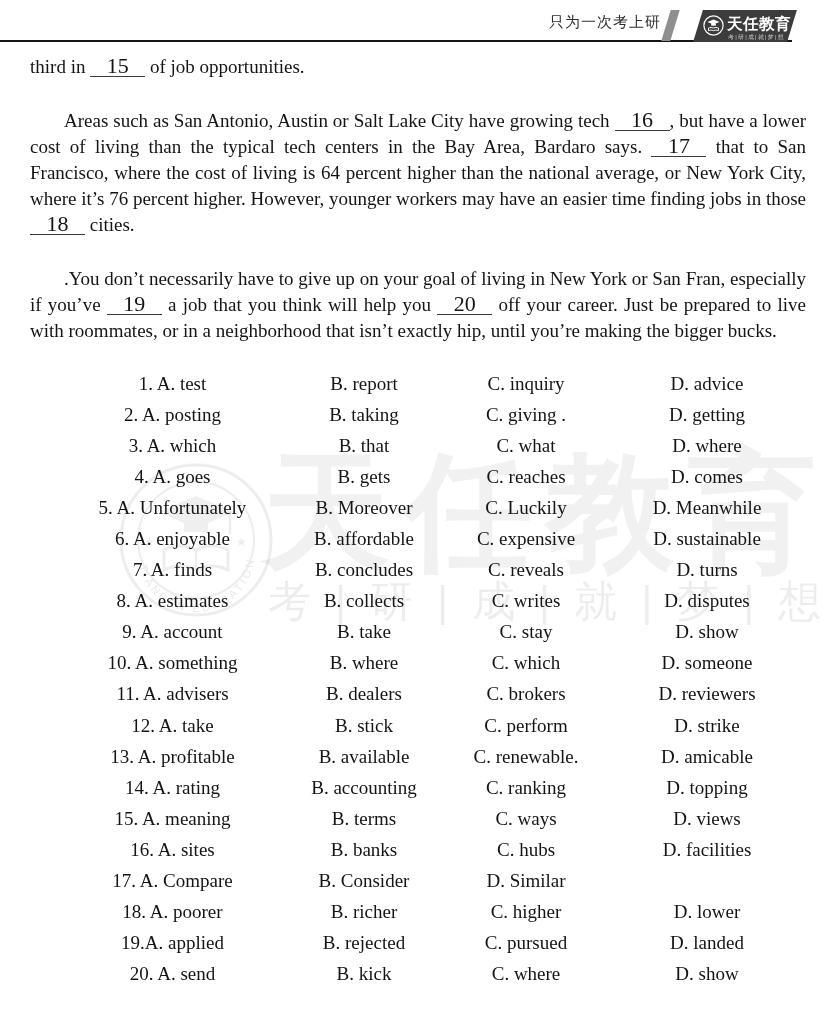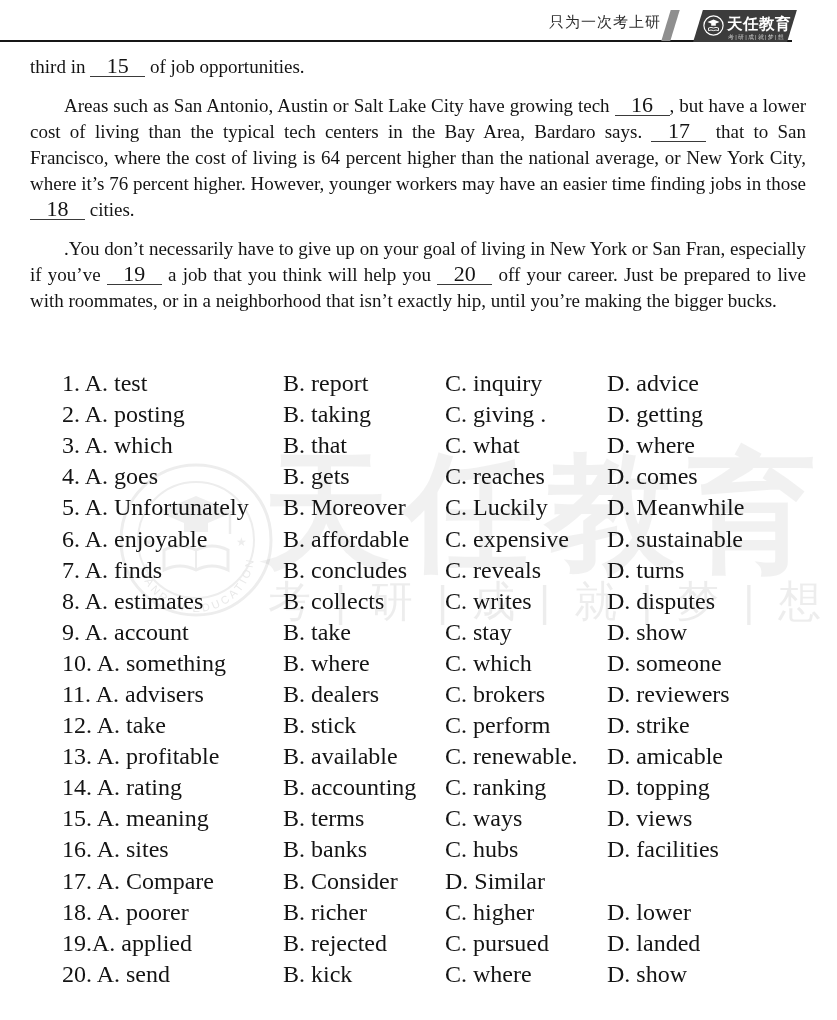--- a/index.html
+++ b/index.html
@@ -64,34 +64,34 @@
     font-size:43px;color:rgba(0,0,0,0.07);
     letter-spacing:6px;white-space:nowrap;line-height:1;
   }
 
   
   .passage{
     position:absolute;left:30px;top:54px;width:776px;z-index:1;
     font-size:19px;line-height:26px;text-align:justify;
   }
   .passage p{margin:0;}
-  .passage p + p{margin-top:13px;}
+  .passage p + p{margin-top:28px;}
   .passage p.indent{text-indent:34px;}
   .blank{
     display:inline-block;min-width:55px;text-align:center;
     border-bottom:1.5px solid #3a3a3a;
     font-size:22px;line-height:20px;text-indent:0;
   }
 
   
   .questions{position:absolute;left:62px;top:368px;width:745px;z-index:1;}
   .q-row{
     display:grid;grid-template-columns:221px 162px 162px 1fr;
     height:31.1px;align-items:center;
-    font-size:24px;white-space:nowrap;
+    font-size:19px;white-space:nowrap;text-align:center;
   }
 </style>
 </head>
 <body>
 
 <div class="page">
 
   <div class="watermark">
     <svg class="wm-emblem" width="156" height="156" viewBox="0 0 156 156">
       <circle cx="78" cy="78" r="75" fill="none" stroke="#ededed" stroke-width="3"></circle>

